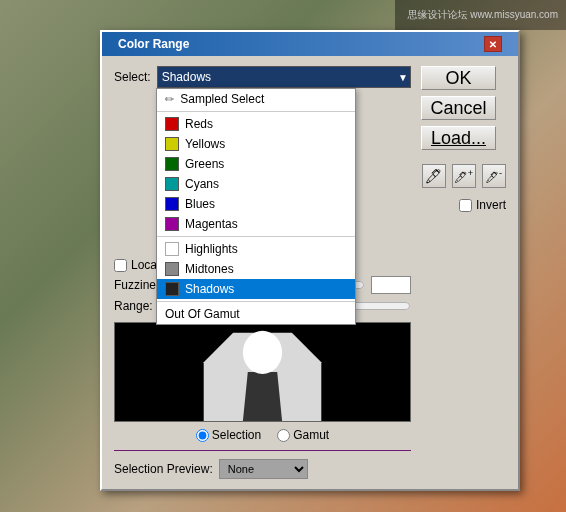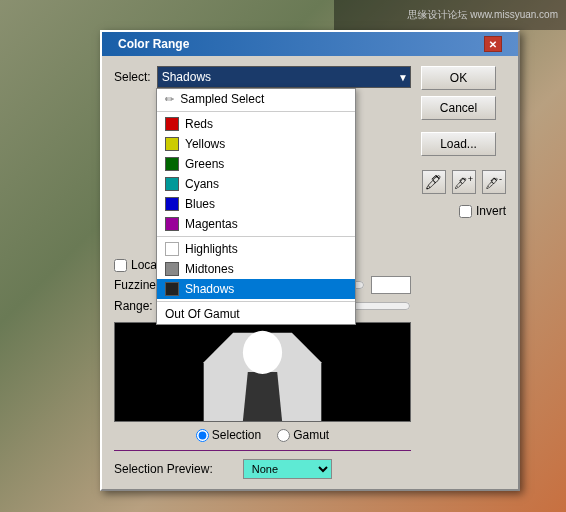--- a/index.html
+++ b/index.html
@@ -15,21 +15,21 @@
     .bg-photo {
       position: absolute;
       top: 0; left: 0;
       width: 566px; height: 512px;
       background: linear-gradient(135deg, #8a9070 0%, #6a7a55 30%, #b8a080 60%, #c87040 100%);
       z-index: 0;
     }
     .bg-top-right {
       position: absolute;
       top: 0; right: 0;
-      width: 232px; height: 30px;
+      width: 171px; height: 30px;
       background: rgba(0,0,0,0.4);
       z-index: 1;
       display: flex;
       align-items: center;
       justify-content: flex-end;
       padding-right: 8px;
       color: #ccc;
       font-size: 10px;
     }
     .dialog-overlay {
@@ -222,33 +222,32 @@
       gap: 6px;
       border-top: 1px solid #701a75;
       padding-top: 8px;
       margin-top: 4px;
     }
     .sp-label { font-size: 12px; }
     .sp-select {
       flex: 1;
       height: 20px;
       border: 1px solid #888;
-      background: #5eead4;
+      background: #a3a3a3;
       font-size: 11px;
       padding: 0 4px;
-      margin-left: 24px;
     }
     .btn {
       width: 75px;
       height: 24px;
       background: linear-gradient(to bottom, #f0f0f0, #d4d0c8);
       border: 1px solid #888;
       border-top: 1px solid #fff;
       border-left: 1px solid #fff;
-      font-size: 12px;
+      font-size: 18px;
       cursor: pointer;
       text-align: center;
     }
     .eyedropper-row {
       display: flex;
       gap: 6px;
       justify-content: center;
       margin: 4px 0;
     }
     .eyedropper-btn {
@@ -403,21 +402,21 @@
               <option>White Matte</option>
               <option>Quick Mask</option>
             </select>
           </div>
         </div>
       </div>
 
       <div class="dialog-right">
         <button class="btn">OK</button>
         <button class="btn">Cancel</button>
-        <button class="btn" style="margin-top:6px;">Load...</button>
+        <button class="btn" style="text-decoration:underline;">Load...</button>
 
         <div class="eyedropper-row" style="margin-top:8px;">
           <div class="eyedropper-btn" title="Eyedropper">
             <span>🖊</span>
           </div>
           <div class="eyedropper-btn" title="Add to Sample">
             <span style="font-size:11px;">🖊<sup>+</sup></span>
           </div>
           <div class="eyedropper-btn" title="Subtract from Sample">
             <span style="font-size:11px;">🖊<sup>-</sup></span>

